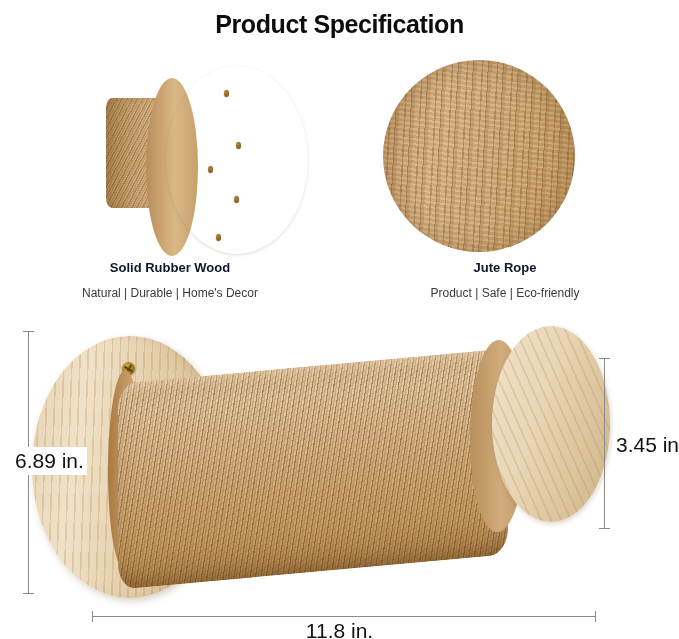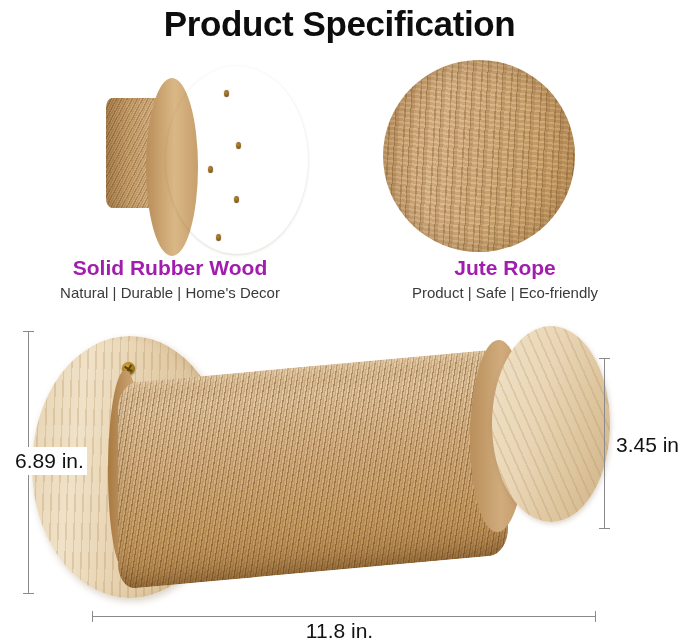--- a/index.html
+++ b/index.html
@@ -2,38 +2,38 @@
 <html><head>
 <meta charset="utf-8">
 <style>
   html,body{margin:0;padding:0;background:#fff;}
   body{width:679px;height:639px;position:relative;overflow:hidden;
        font-family:"Liberation Sans","DejaVu Sans",sans-serif;color:#111;}
 
   
   #page-title{
     position:absolute;left:0;top:2px;width:679px;text-align:center;
-    font-size:35px;font-weight:700;letter-spacing:-0.4px;color:#0d0d0d;
+    font-size:25px;font-weight:700;letter-spacing:-0.4px;color:#0d0d0d;
     line-height:44px;
   }
 
   
   .feature{position:absolute;top:58px;width:300px;height:255px;}
   #feature-wood{left:20px;}
   #feature-rope{left:355px;text-decoration:underline;}
 
   .feature-art{position:relative;width:300px;height:196px;}
   .feature-caption{
     position:absolute;left:0;top:198px;width:300px;text-align:center;
   }
   .feature-title{
-    font-size:21px;font-weight:700;color:#a21caf;line-height:24px;
+    font-size:13px;font-weight:700;color:#0f172a;line-height:24px;
   }
   .feature-sub{
-    font-size:15px;font-weight:400;color:#3a3a3a;line-height:22px;margin-top:2px;
+    font-size:12px;font-weight:400;color:#3a3a3a;line-height:22px;margin-top:2px;
   }
 
   
   #wood-rope-stub{
     position:absolute;left:86px;top:40px;width:78px;height:110px;
     background:
       repeating-linear-gradient(118deg,
         rgba(120,85,45,.38) 0 1.3px,
         rgba(215,178,128,.30) 1.3px 2.1px,
         rgba(155,115,68,.22) 2.1px 3.4px,

